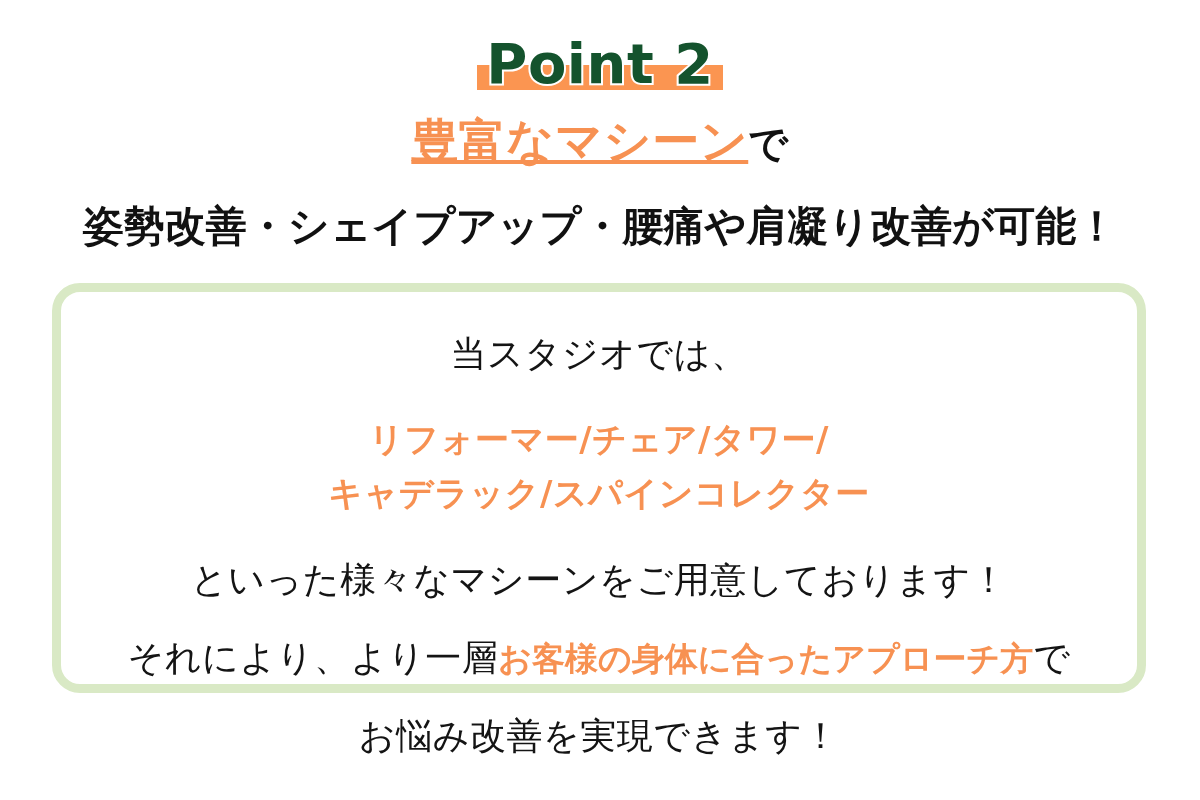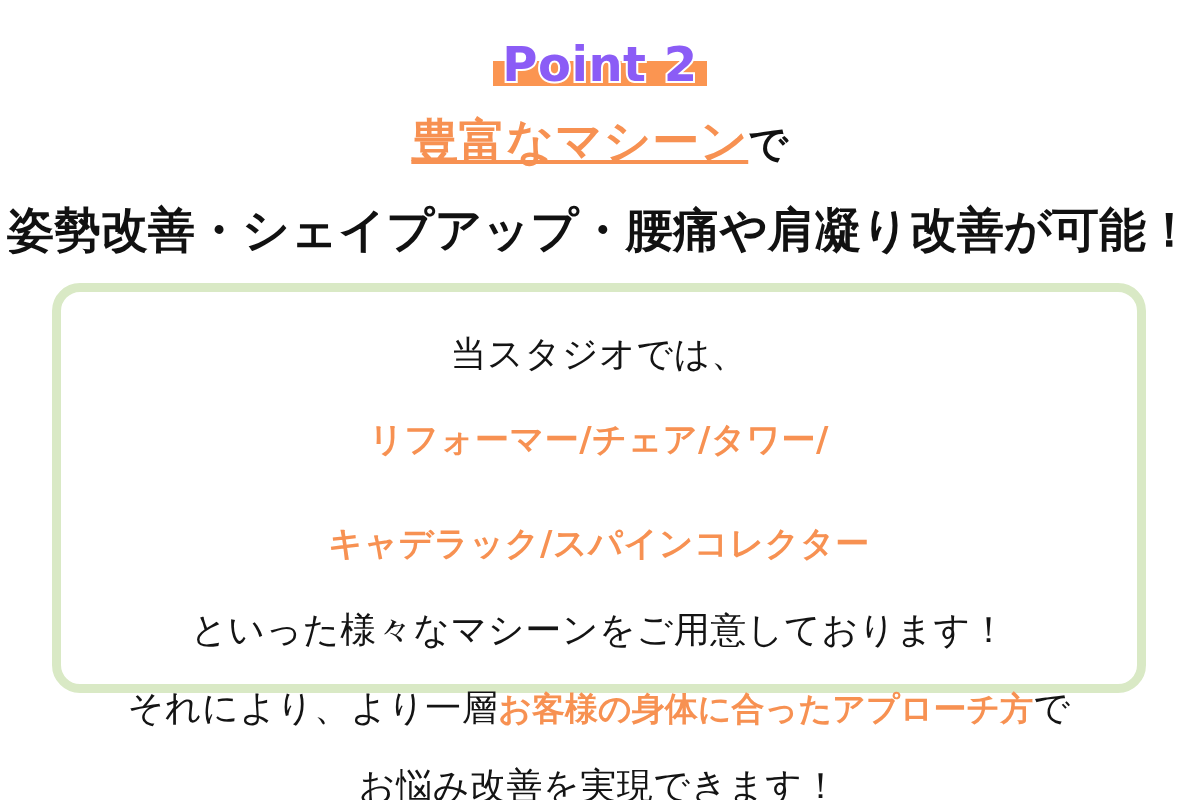--- a/index.html
+++ b/index.html
@@ -45,23 +45,23 @@
     height:25px;
     background:#FB9551;
     z-index:0;
   }
   .point-label {
     position:relative;
     z-index:1;
     display:block;
     font-family:"DejaVu Sans", sans-serif;
     font-weight:700;
-    font-size:48px;
+    font-size:56px;
     letter-spacing:0.5px;
-    color:#8b5cf6;
+    color:#14532d;
     -webkit-text-stroke:4px #ffffff;
     paint-order:stroke fill;
     white-space:nowrap;
   }
 
   
   .subhead-1 {
     position:absolute;
     left:0;
     top:113px;
@@ -79,21 +79,21 @@
 
   
   .subhead-2 {
     position:absolute;
     left:0;
     top:202px;
     width:1200px;
     text-align:center;
     font-family:"DejaVu Sans", sans-serif;
     font-weight:700;
-    font-size:47px;
+    font-size:41px;
     line-height:1.2;
     letter-spacing:0px;
     color:#111111;
     white-space:nowrap;
   }
 
   
   .info-card {
     position:absolute;
     left:52px;
@@ -136,21 +136,21 @@
   .inline-accent {
     font-family:"DejaVu Sans", sans-serif;
     font-weight:700;
     font-size:33px;
     color:#F79152;
     letter-spacing:0px;
   }
 
   .row-1 { margin-top:22px; }
   .row-2 { margin-top:50px; }
-  .row-3 { margin-top:70px; }
+  .row-3 { margin-top:20px; }
   .row-4 { margin-top:52px; }
   .row-5 { margin-top:42px; }
   .row-6 { margin-top:42px; }
 </style>
 </head>
 <body>
 
 <div class="page">
 
   <div class="point-heading">

